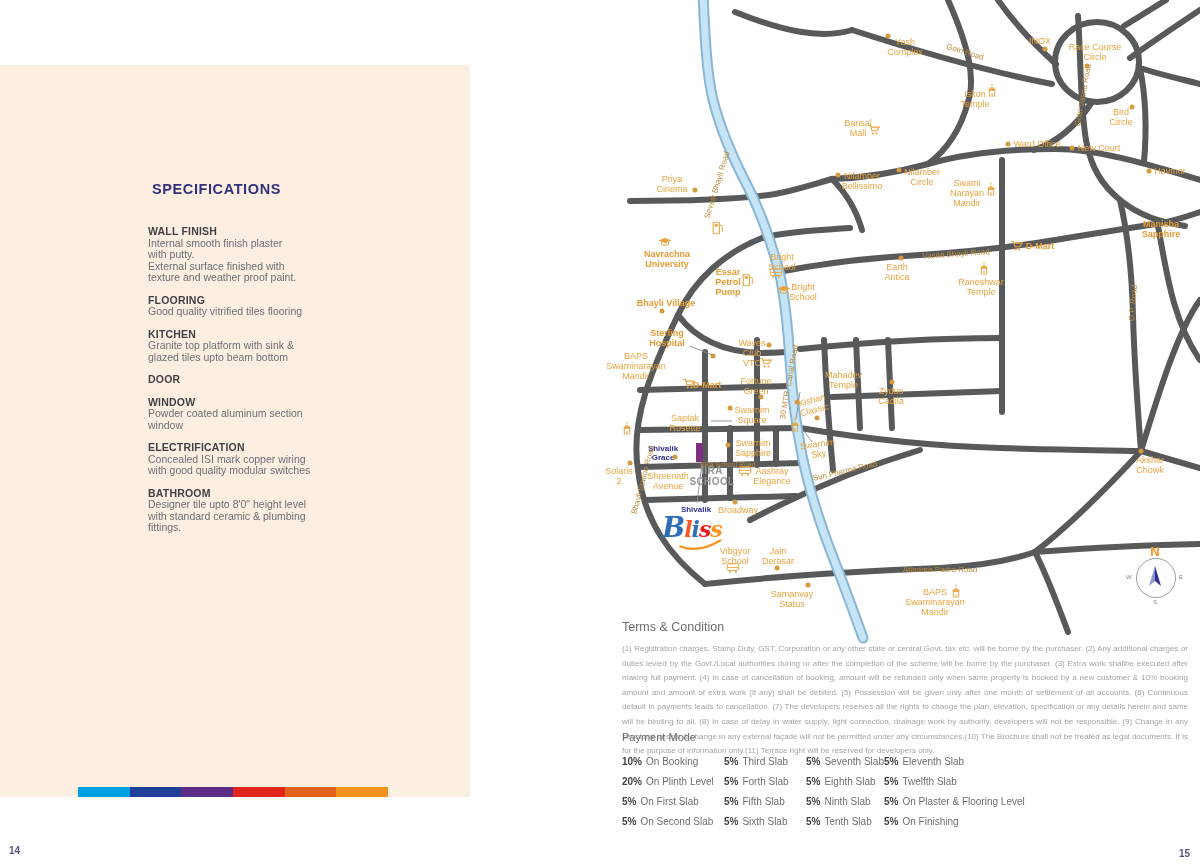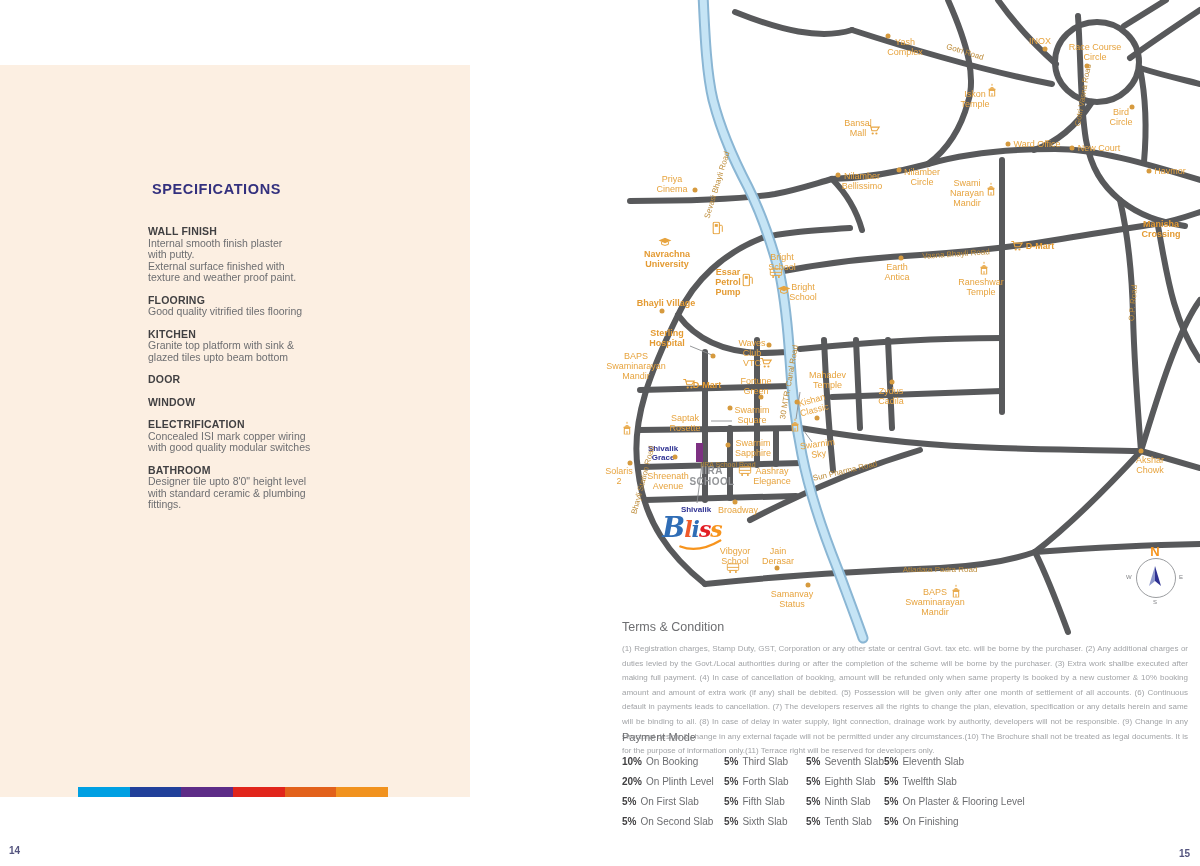--- a/index.html
+++ b/index.html
@@ -81,20 +81,22 @@
             <div class="spec-section">
               <h3>KITCHEN</h3>
               <p>Granite top platform with sink &amp;
 glazed tiles upto beam bottom</p>
             </div>
             <div class="spec-section">
               <h3>DOOR</h3>
             </div>
             <div class="spec-section">
               <h3>WINDOW</h3>
+              <p>Powder coated aluminum section
+window</p>
             </div>
             <div class="spec-section">
               <h3>ELECTRIFICATION</h3>
               <p>Concealed ISI mark copper wiring
 with good quality modular switches</p>
             </div>
             <div class="spec-section">
               <h3>BATHROOM</h3>
               <p>Designer tile upto 8'0" height level
 with standard ceramic &amp; plumbing
@@ -191,21 +193,21 @@
           <div class="map-label" style="left: 262px; top: 181px; transform: translate(-50%, -50%);">Nilamber
 Bellissimo</div>
           <div class="map-label" style="left: 367px; top: 193px; transform: translate(-50%, -50%);">Swami
 Narayan
 Mandir</div>
           <div class="map-label" style="left: 258px; top: 128px; transform: translate(-50%, -50%);">Bansal
 Mall</div>
           <div class="map-label" style="left: 72px; top: 184px; transform: translate(-50%, -50%);">Priya
 Cinema</div>
           <div class="map-label bold" style="left: 561px; top: 229px; transform: translate(-50%, -50%);">Manisha
-Crossing</div>
+Sapphire</div>
           <div class="map-label bold" style="left: 440px; top: 246px; transform: translate(-50%, -50%);">D-Mart</div>
           <div class="map-label" style="left: 381px; top: 287px; transform: translate(-50%, -50%);">Raneshwar
 Temple</div>
           <div class="map-label" style="left: 297px; top: 272px; transform: translate(-50%, -50%);">Earth
 Antica</div>
           <div class="map-label bold" style="left: 67px; top: 259px; transform: translate(-50%, -50%);">Navrachna
 University</div>
           <div class="map-label bold" style="left: 128px; top: 282px; transform: translate(-50%, -50%);">Essar
 Petrol
 Pump</div>
@@ -218,21 +220,21 @@
 Hospital</div>
           <div class="map-label" style="left: 36px; top: 366px; transform: translate(-50%, -50%);">BAPS
 Swaminarayan
 Mandir</div>
           <div class="map-label bold" style="left: 107px; top: 385px; transform: translate(-50%, -50%);">D-Mart</div>
           <div class="map-label" style="left: 152px; top: 353px; transform: translate(-50%, -50%);">Waves
 Club
 VTC</div>
           <div class="map-label" style="left: 156px; top: 386px; transform: translate(-50%, -50%);">Fortune
 Green</div>
-          <div class="map-label" style="left: 204px; top: 380px; transform: translate(-50%, -50%); padding-left: 47px;">Mahadev
+          <div class="map-label" style="left: 220px; top: 380px; transform: translate(-50%, -50%); padding-left: 47px;">Mahadev
 Temple</div>
           <div class="map-label" style="left: 213px; top: 405px; transform: translate(-50%, -50%) rotate(-15deg);">Kishan
 Classic</div>
           <div class="map-label" style="left: 291px; top: 396px; transform: translate(-50%, -50%);">Zydus
 Cadila</div>
           <div class="map-label" style="left: 152px; top: 415px; transform: translate(-50%, -50%);">Swarnim
 Square</div>
           <div class="map-label" style="left: 85px; top: 423px; transform: translate(-50%, -50%);">Saptak
 Rosette</div>
           <div class="map-label" style="left: 153px; top: 448px; transform: translate(-50%, -50%);">Swarnim

